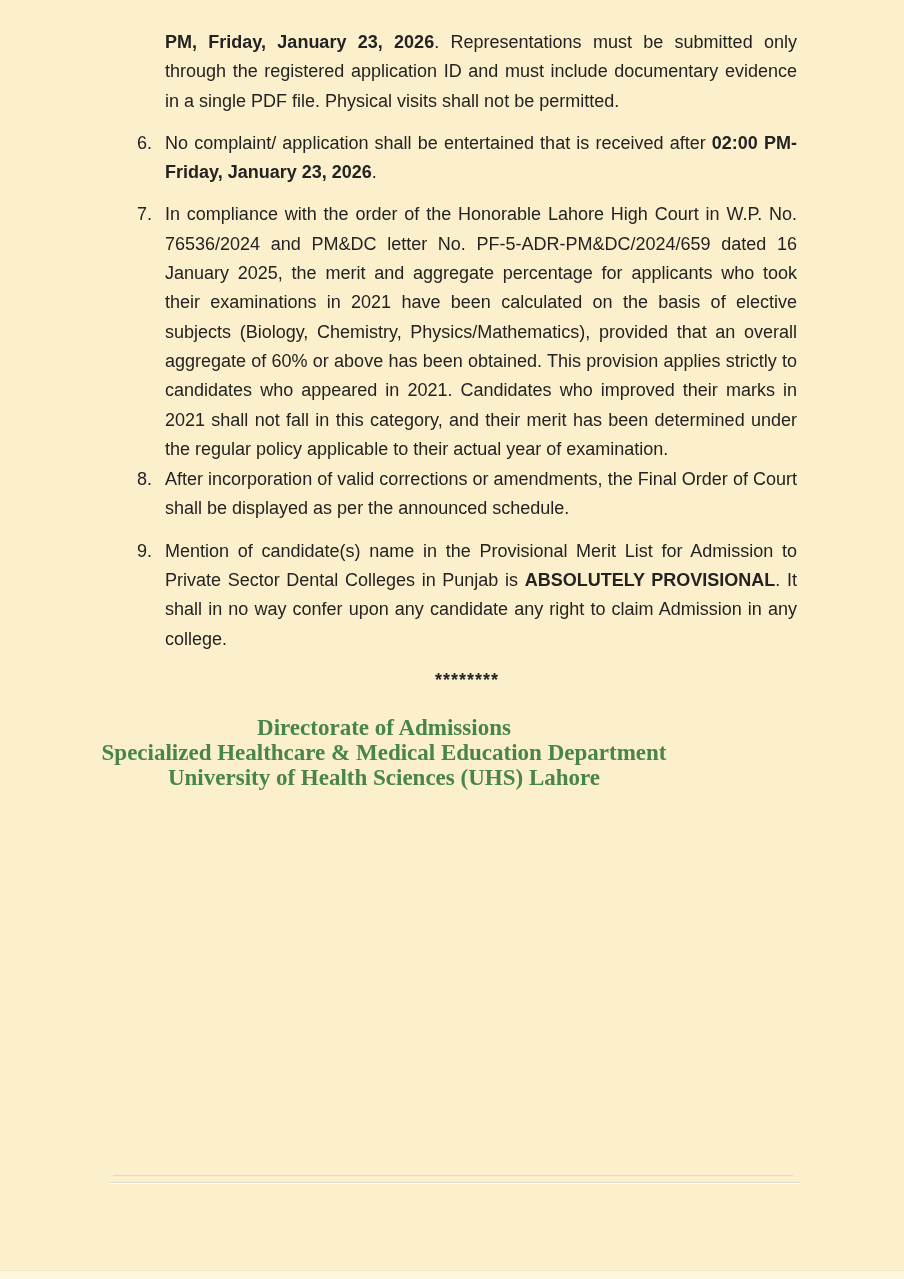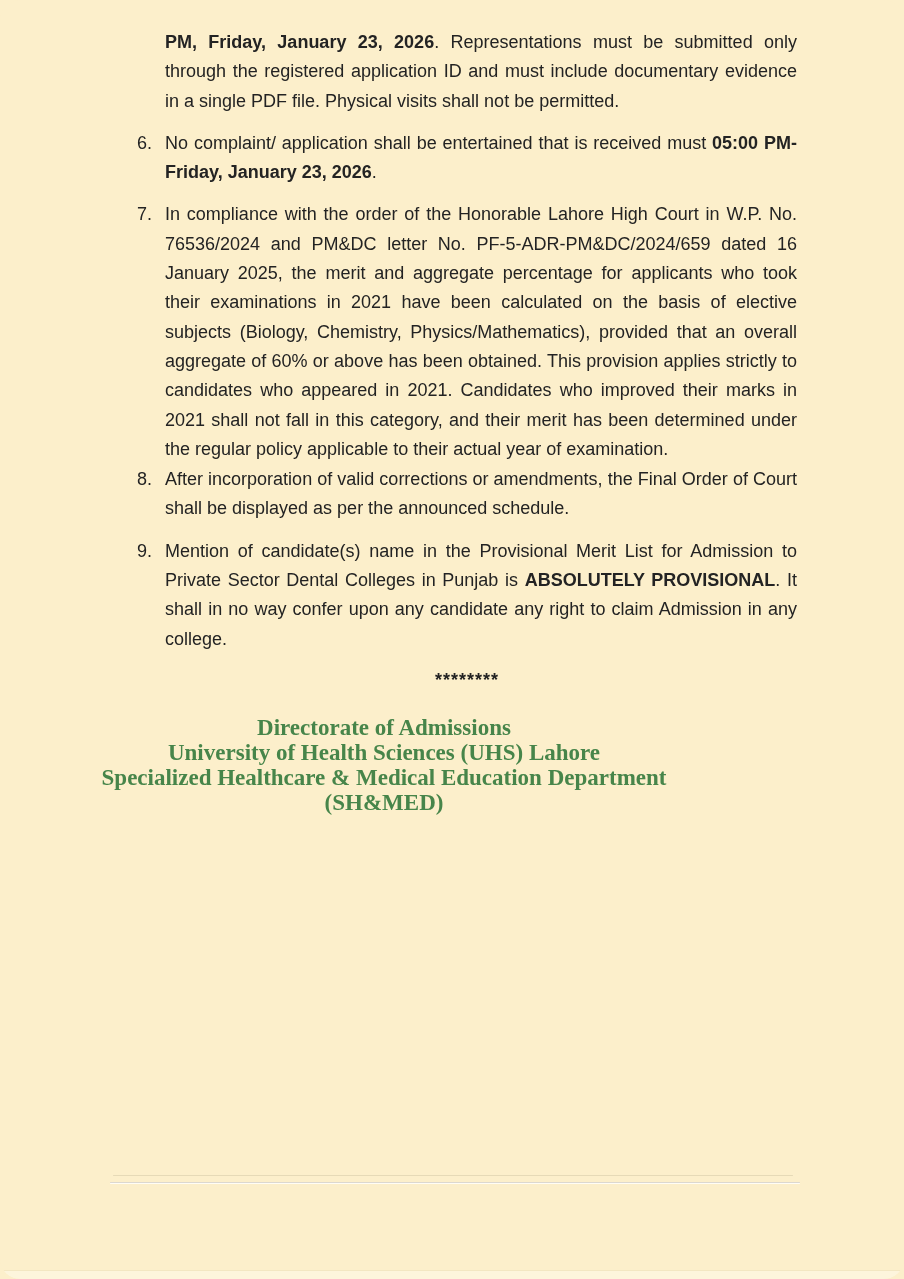--- a/index.html
+++ b/index.html
@@ -1,21 +1,21 @@
 <!DOCTYPE html>
 <html style="--background: #fcefcb; --ink: #232323; --green: #47854a; --rule: #dcd8d0;"><head>
 <meta charset="utf-8">
 <style>
   :root{
     --background:#fcefcb;
     --ink:#232323;
     --green:#47854a;
     --rule:#dcd8d0;
   }
-  *{box-sizing:border-box;margin:0;padding:0;border-radius:20px;}
+  *{box-sizing:border-box;margin:0;padding:0;}
   html,body{margin:0;padding:0;background:var(--background);}
   .page{
     position:relative;
     width:904px;height:1279px;
     background:var(--background);
     color:var(--ink);
     font-family:"Liberation Sans","DejaVu Sans",sans-serif;
     overflow:hidden;
   }
   .content{
@@ -77,21 +77,21 @@
 
 <div class="page" data-name="document-page">
   <div class="content" data-name="document-content">
 
     <p class="para cont" data-name="item5-continuation-paragraph"><span class="b" data-name="text-run">PM, Friday, January 23, 2026</span><span data-name="text-run">. Representations must be submitted only through the registered application ID and must include documentary evidence in a single PDF file. Physical visits shall not be permitted.</span></p>
 
     <ol class="items" data-name="numbered-list">
         <li class="item" data-name="list-item-6">
           <span class="num" data-name="item-number">6.</span>
           <div class="body" data-name="item-text">
-            <p class="p" data-name="item-paragraph"><span data-name="text-run">No complaint/ application shall be entertained that is received must </span><span class="b" data-name="text-run">05:00 PM- </span><span class="b u" data-name="text-run">Friday, January 23, 2026</span><span data-name="text-run">.</span></p>
+            <p class="p" data-name="item-paragraph"><span data-name="text-run">No complaint/ application shall be entertained that is received after </span><span class="b" data-name="text-run">02:00 PM- </span><span class="b u" data-name="text-run">Friday, January 23, 2026</span><span data-name="text-run">.</span></p>
           </div>
         </li>
         <li class="item" data-name="list-item-7">
           <span class="num" data-name="item-number">7.</span>
           <div class="body" data-name="item-text">
             <p class="p" data-name="item-paragraph"><span data-name="text-run">In compliance with the order of the Honorable Lahore High Court in W.P. No. 76536/2024 and PM&amp;DC letter No. PF-5-ADR-PM&amp;DC/2024/659 dated 16 January 2025, the merit and aggregate percentage for applicants who took their examinations in 2021 have been calculated on the basis of elective subjects (Biology, Chemistry, Physics/Mathematics), provided that an overall aggregate of 60% or above has been obtained. This provision applies strictly to candidates who appeared in 2021. Candidates who improved their marks in 2021 shall not fall in this category, and their merit has been determined under the regular policy applicable to their actual year of examination.</span></p>
           </div>
         </li>
         <li class="item" data-name="list-item-8">
           <span class="num" data-name="item-number">8.</span>
@@ -104,23 +104,22 @@
           <div class="body" data-name="item-text">
             <p class="p" data-name="item-paragraph"><span data-name="text-run">Mention of candidate(s) name in the Provisional Merit List for Admission to Private Sector Dental Colleges in Punjab is </span><span class="b" data-name="text-run">ABSOLUTELY PROVISIONAL</span><span data-name="text-run">. It shall in no way confer upon any candidate any right to claim Admission in any college.</span></p>
           </div>
         </li>
       </ol>
 
     <div class="separator" data-name="asterisk-separator">********</div>
 
     <div class="signature" data-name="signature-block">
         <div class="sig-line" data-name="signature-line">Directorate of Admissions</div>
+        <div class="sig-line" data-name="signature-line">Specialized Healthcare &amp; Medical Education Department</div>
         <div class="sig-line" data-name="signature-line">University of Health Sciences (UHS) Lahore</div>
-        <div class="sig-line" data-name="signature-line">Specialized Healthcare &amp; Medical Education Department</div>
-        <div class="sig-line" data-name="signature-line">(SH&amp;MED)</div>
       </div>
 
   </div>
 
   <div class="hrule-faint" data-name="footer-divider-shadow"></div>
   <div class="hrule" data-name="footer-divider"></div>
   <div class="bottom-strip" data-name="page-bottom-edge"></div>
 </div>
 
 </body></html>

